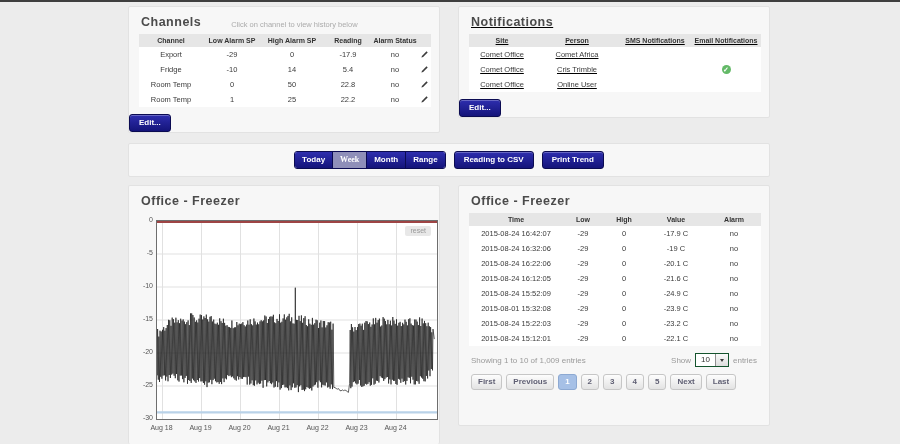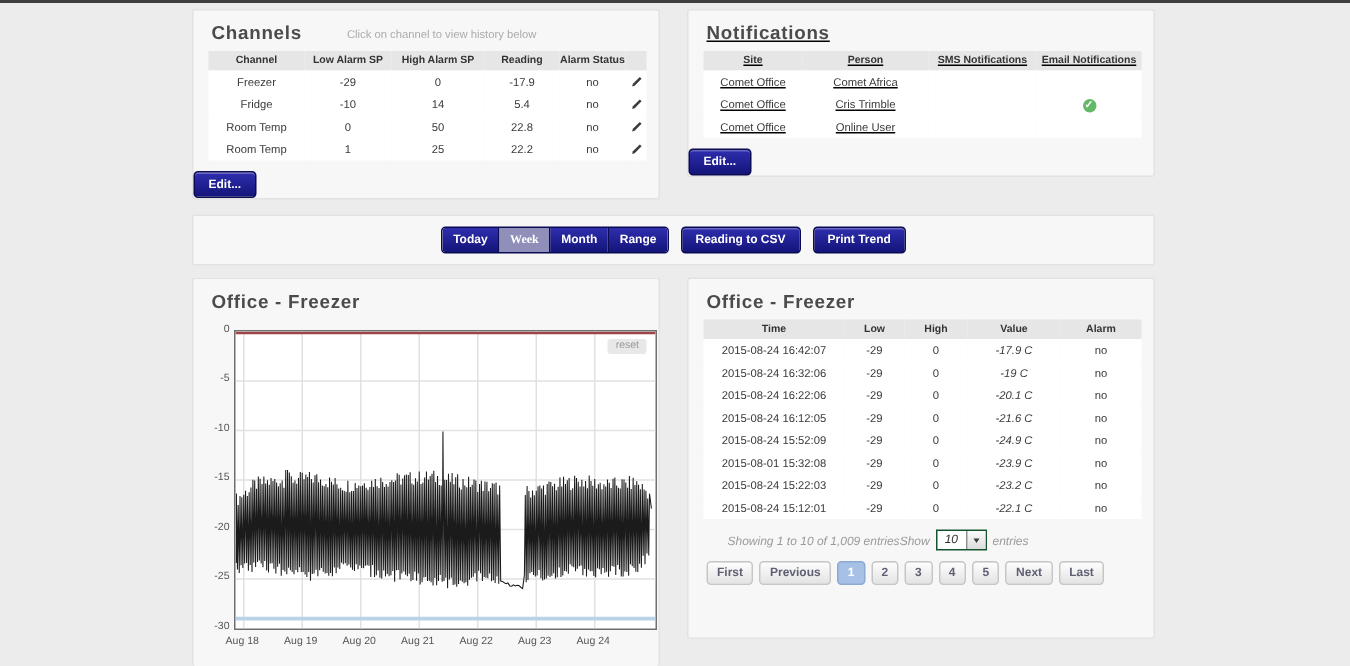--- a/index.html
+++ b/index.html
@@ -11,28 +11,28 @@
   }
   .top-strip{position:absolute;top:0;left:0;width:900px;height:2px;background:#3f3f3f;}
   .panel{position:absolute;background:#f7f7f7;border:1px solid #e2e2e2;border-radius:2px;box-sizing:border-box;}
   #panel-channels{left:128px;top:6px;width:312px;height:127px;}
   #panel-notifications{left:458px;top:6px;width:312px;height:112px;text-decoration:underline;}
   #panel-toolbar{left:128px;top:143px;width:642px;height:34px;}
   #panel-chart{left:128px;top:185px;width:312px;height:259px;border-bottom:none;}
   #panel-readings{left:458px;top:185px;width:312px;height:241px;}
 
   .panel-title{margin:0;font-size:12.5px;font-weight:bold;color:#4b4b4b;letter-spacing:.5px;}
-  .panel-head{padding:8px 12px 5px;display:flex;align-items:center;}
+  .panel-head{padding:8px 12px 5px;display:flex;align-items:flex-end;}
   .subtitle{font-size:7.5px;color:#ababab;margin-left:30px;}
 
   table.data{border-collapse:collapse;margin:0 10px;width:292px;table-layout:fixed;}
   table.data th{background:#e6e6e6;font-size:7px;font-weight:bold;color:#333;height:13px;text-align:center;padding:0;}
   table.data td{background:#fff;font-size:7.5px;color:#3a3a3a;height:15px;text-align:center;padding:0;}
   td.left{text-align:left;padding-left:6px;}
-  td.vleft{text-align:left;padding-left:12px;font-style:italic;}
+  td.vleft{text-align:left;padding-left:12px;}
   .pencil-ic svg{display:inline-block;vertical-align:middle;}
 
   .btn-navy{
     display:inline-block;background:linear-gradient(180deg,#2e2eae,#14147a);
     border:1px solid #0b0b52;color:#fff;font-weight:bold;font-size:8px;
     padding:3px 9px 4px;border-radius:3px;margin:7px 0 0 0;
     font-family:"Liberation Sans",sans-serif;box-shadow:inset 0 1px 0 rgba(255,255,255,.28);
   }
   .toolbar{height:100%;display:flex;align-items:center;justify-content:center;gap:8px;}
   .toolbar .btn-navy{margin:0;}
@@ -48,21 +48,21 @@
          color:#fff;font-size:7px;line-height:9px;text-align:center;font-weight:bold;}
 
   .plot{position:absolute;left:27px;top:34px;width:282px;height:200px;background:#fff;
         border:1px solid #6e6e6e;box-sizing:border-box;}
   .reset{position:absolute;top:5px;right:6px;background:#e8e8e8;color:#999;
          font-size:7px;padding:1px 5px 2px;border-radius:2px;}
   .ylabels span{position:absolute;left:2px;width:22px;text-align:right;font-size:7px;color:#555;}
   #xlabels{position:absolute;left:27px;top:238px;width:282px;height:10px;}
   #xlabels span{position:absolute;top:0;width:34px;text-align:center;font-size:7px;color:#555;}
 
-  .tfoot{display:flex;justify-content:flex-start;align-items:center;margin:7px 26px 0;font-size:8px;color:#9a9a9a;font-style:italic;}
+  .tfoot{display:flex;justify-content:space-between;align-items:center;margin:7px 12px 0;font-size:8px;color:#9a9a9a;}
   .show-wrap{display:flex;align-items:center;gap:4px;}
   .select{display:inline-flex;align-items:stretch;border:1px solid #14532d;background:#fff;color:#333;}
   .select .val{padding:1px 5px;font-size:8px;line-height:10px;}
   .select .arr{width:12px;border-left:1px solid #8f8f8f;background:linear-gradient(#fafafa,#ddd);
                display:flex;align-items:center;justify-content:center;}
   .select .arr i{width:0;height:0;border-left:2.5px solid transparent;border-right:2.5px solid transparent;
                  border-top:3.5px solid #3a3a3a;}
   .pagination{display:flex;gap:4px;margin:7px 12px 0;}
   .pg{font-size:8px;font-weight:bold;color:#5f5f73;background:linear-gradient(#fdfdfd,#e3e3e3);
       border:1px solid #c6c6c6;border-radius:3px;padding:2px 6px 3px;font-family:"Liberation Sans",sans-serif;}
@@ -92,21 +92,21 @@
           <th>Channel</th>
           <th>Low Alarm SP</th>
           <th>High Alarm SP</th>
           <th>Reading</th>
           <th>Alarm Status</th>
           <th></th>
         </tr>
       </thead>
     <tbody id="channels-body">
         <tr>
-          <td class="left">Freezer</td>
+          <td class="left">Export</td>
           <td>-29</td>
           <td>0</td>
           <td>-17.9</td>
           <td>no</td>
           <td><span class="pencil-ic"><svg viewBox="0 0 16 16" width="9" height="9">
                 <path d="M2.5 13.5l.9-3 8.2-8.2 2.1 2.1-8.2 8.2-3 .9z" fill="#3c3c3c"></path>
               </svg></span></td>
         </tr>
         <tr>
           <td class="left">Fridge</td>

